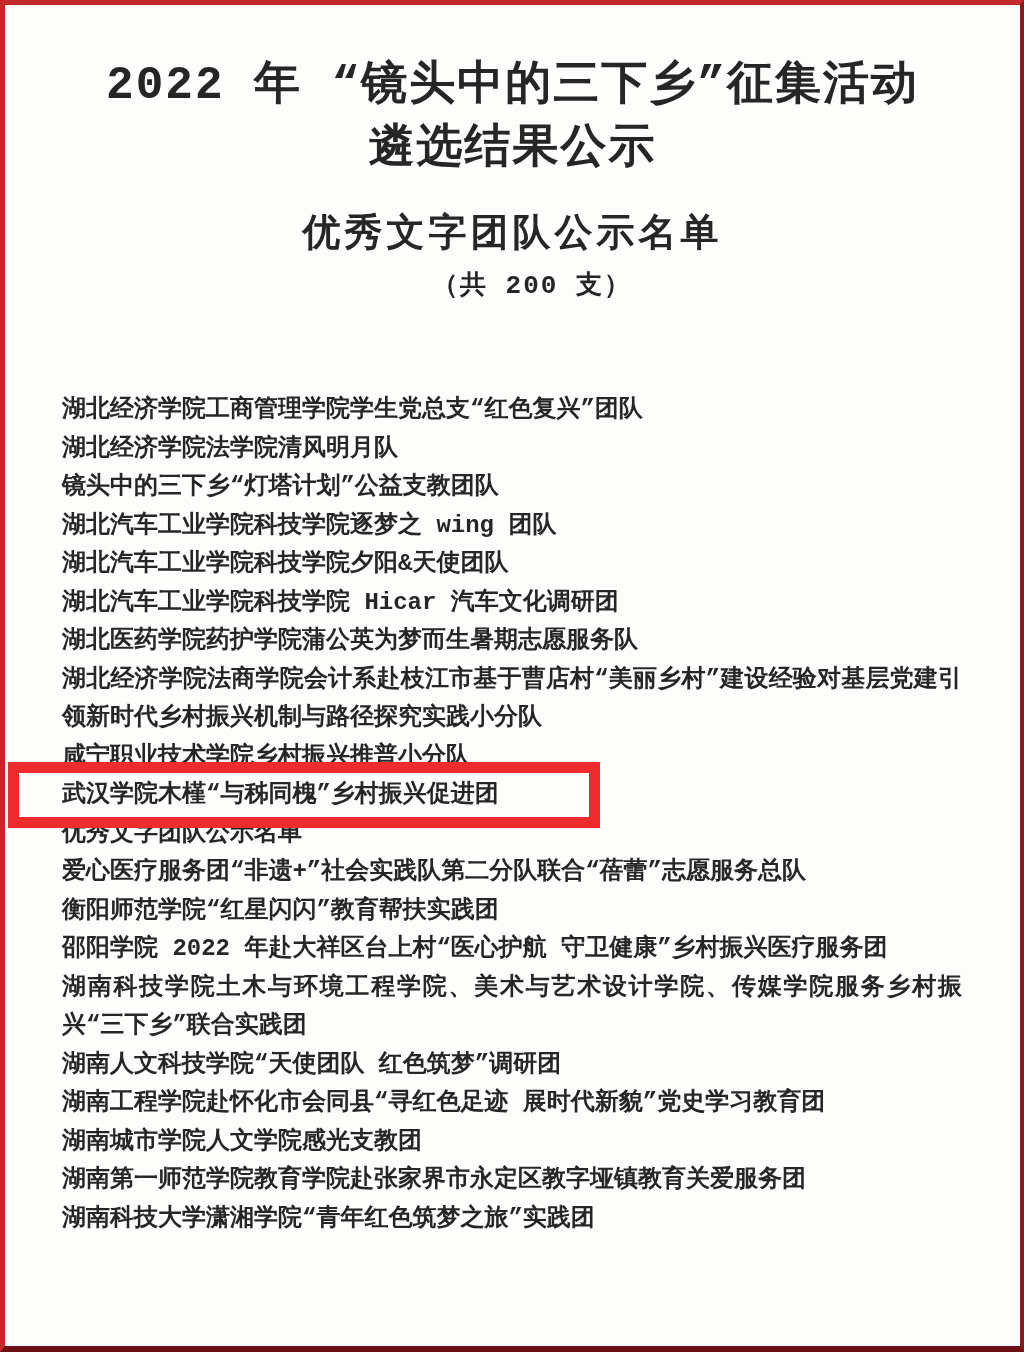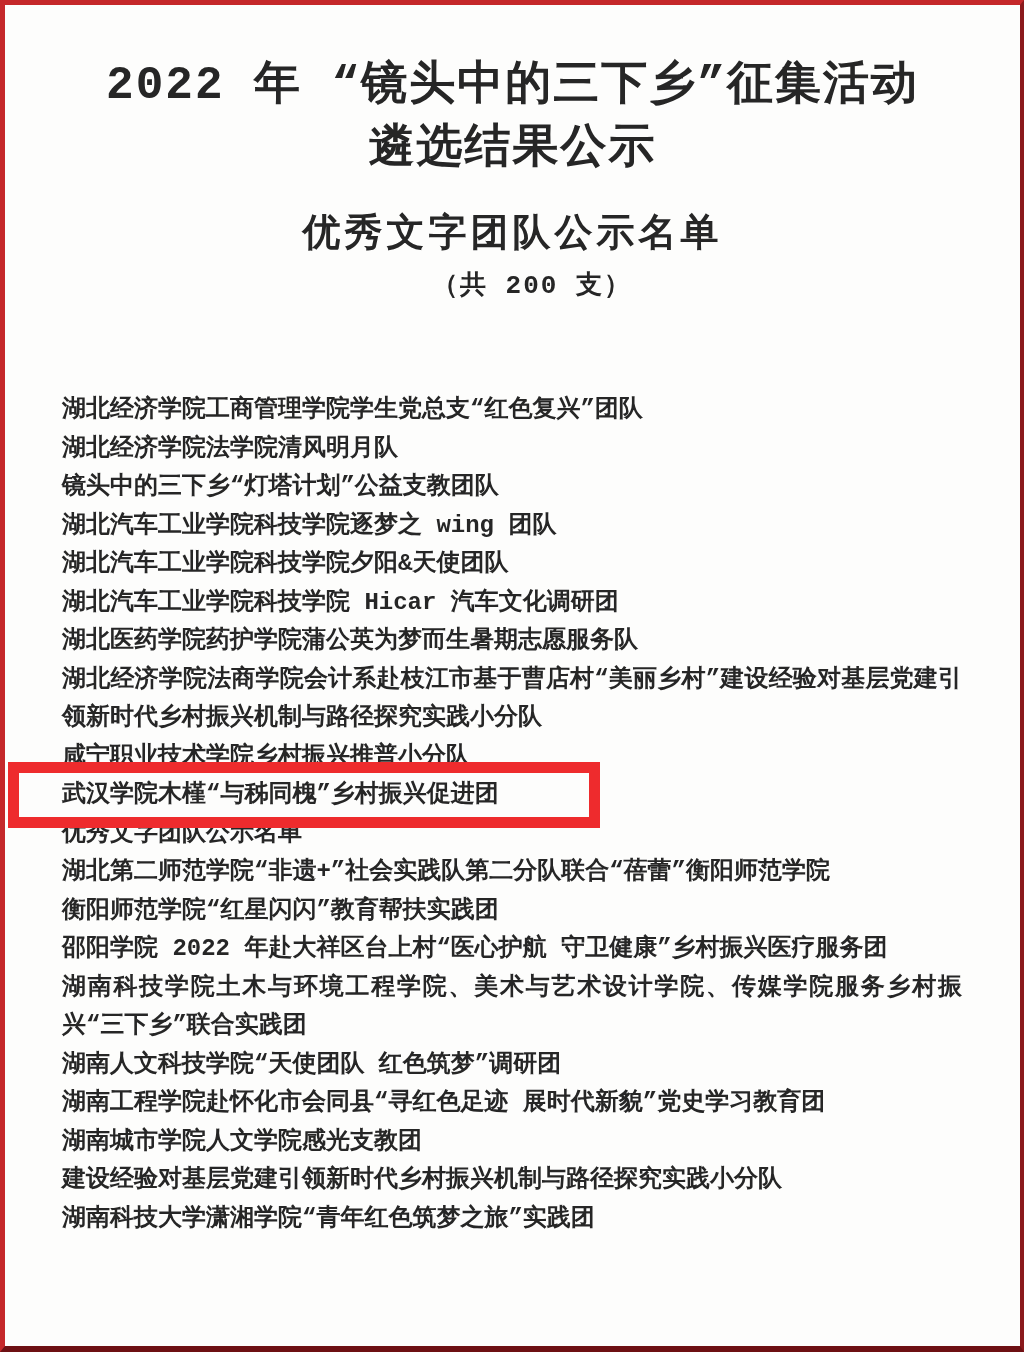--- a/index.html
+++ b/index.html
@@ -142,21 +142,21 @@
   </div>
 
 
   <div class="entry">
     
     <span class="entry-text">优秀文字团队公示名单</span>
   </div>
 
   <div class="entry">
     
-    <span class="entry-text">湖北第二师范学院“非遗+”社会实践队第二分队联合“蓓蕾”衡阳师范学院</span>
+    <span class="entry-text">爱心医疗服务团“非遗+”社会实践队第二分队联合“蓓蕾”志愿服务总队</span>
   </div>
 
   <div class="entry">
     
     <span class="entry-text">衡阳师范学院“红星闪闪”教育帮扶实践团</span>
   </div>
 
   <div class="entry">
     
     <span class="entry-text">邵阳学院 2022 年赴大祥区台上村“医心护航 守卫健康”乡村振兴医疗服务团</span>
@@ -179,21 +179,21 @@
     <span class="entry-text">湖南工程学院赴怀化市会同县“寻红色足迹 展时代新貌”党史学习教育团</span>
   </div>
 
   <div class="entry">
     
     <span class="entry-text">湖南城市学院人文学院感光支教团</span>
   </div>
 
   <div class="entry">
     
-    <span class="entry-text">建设经验对基层党建引领新时代乡村振兴机制与路径探究实践小分队</span>
+    <span class="entry-text">湖南第一师范学院教育学院赴张家界市永定区教字垭镇教育关爱服务团</span>
   </div>
 
   <div class="entry">
     
     <span class="entry-text">湖南科技大学潇湘学院“青年红色筑梦之旅”实践团</span>
   </div>
 </main>
 </div>
 
 </body></html>

